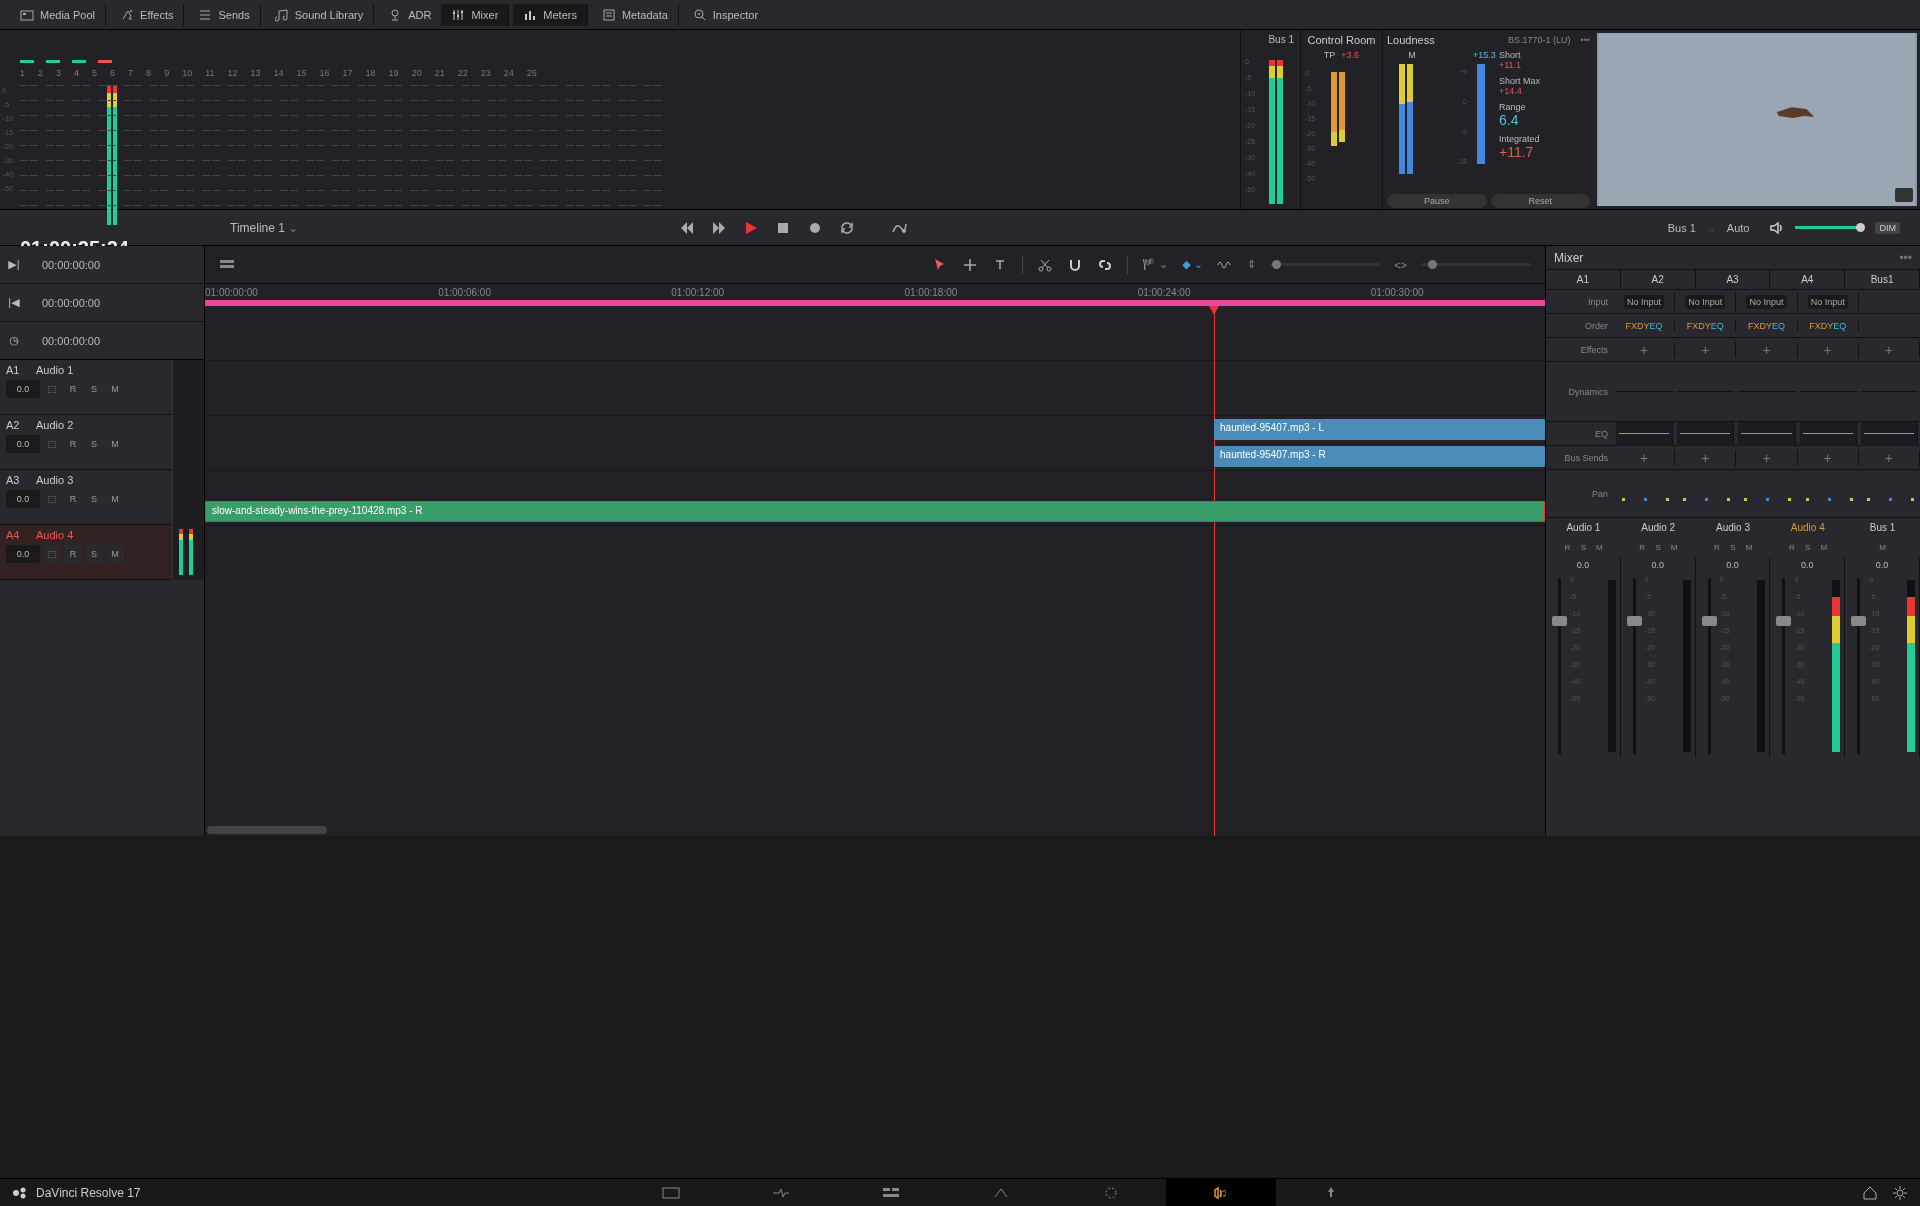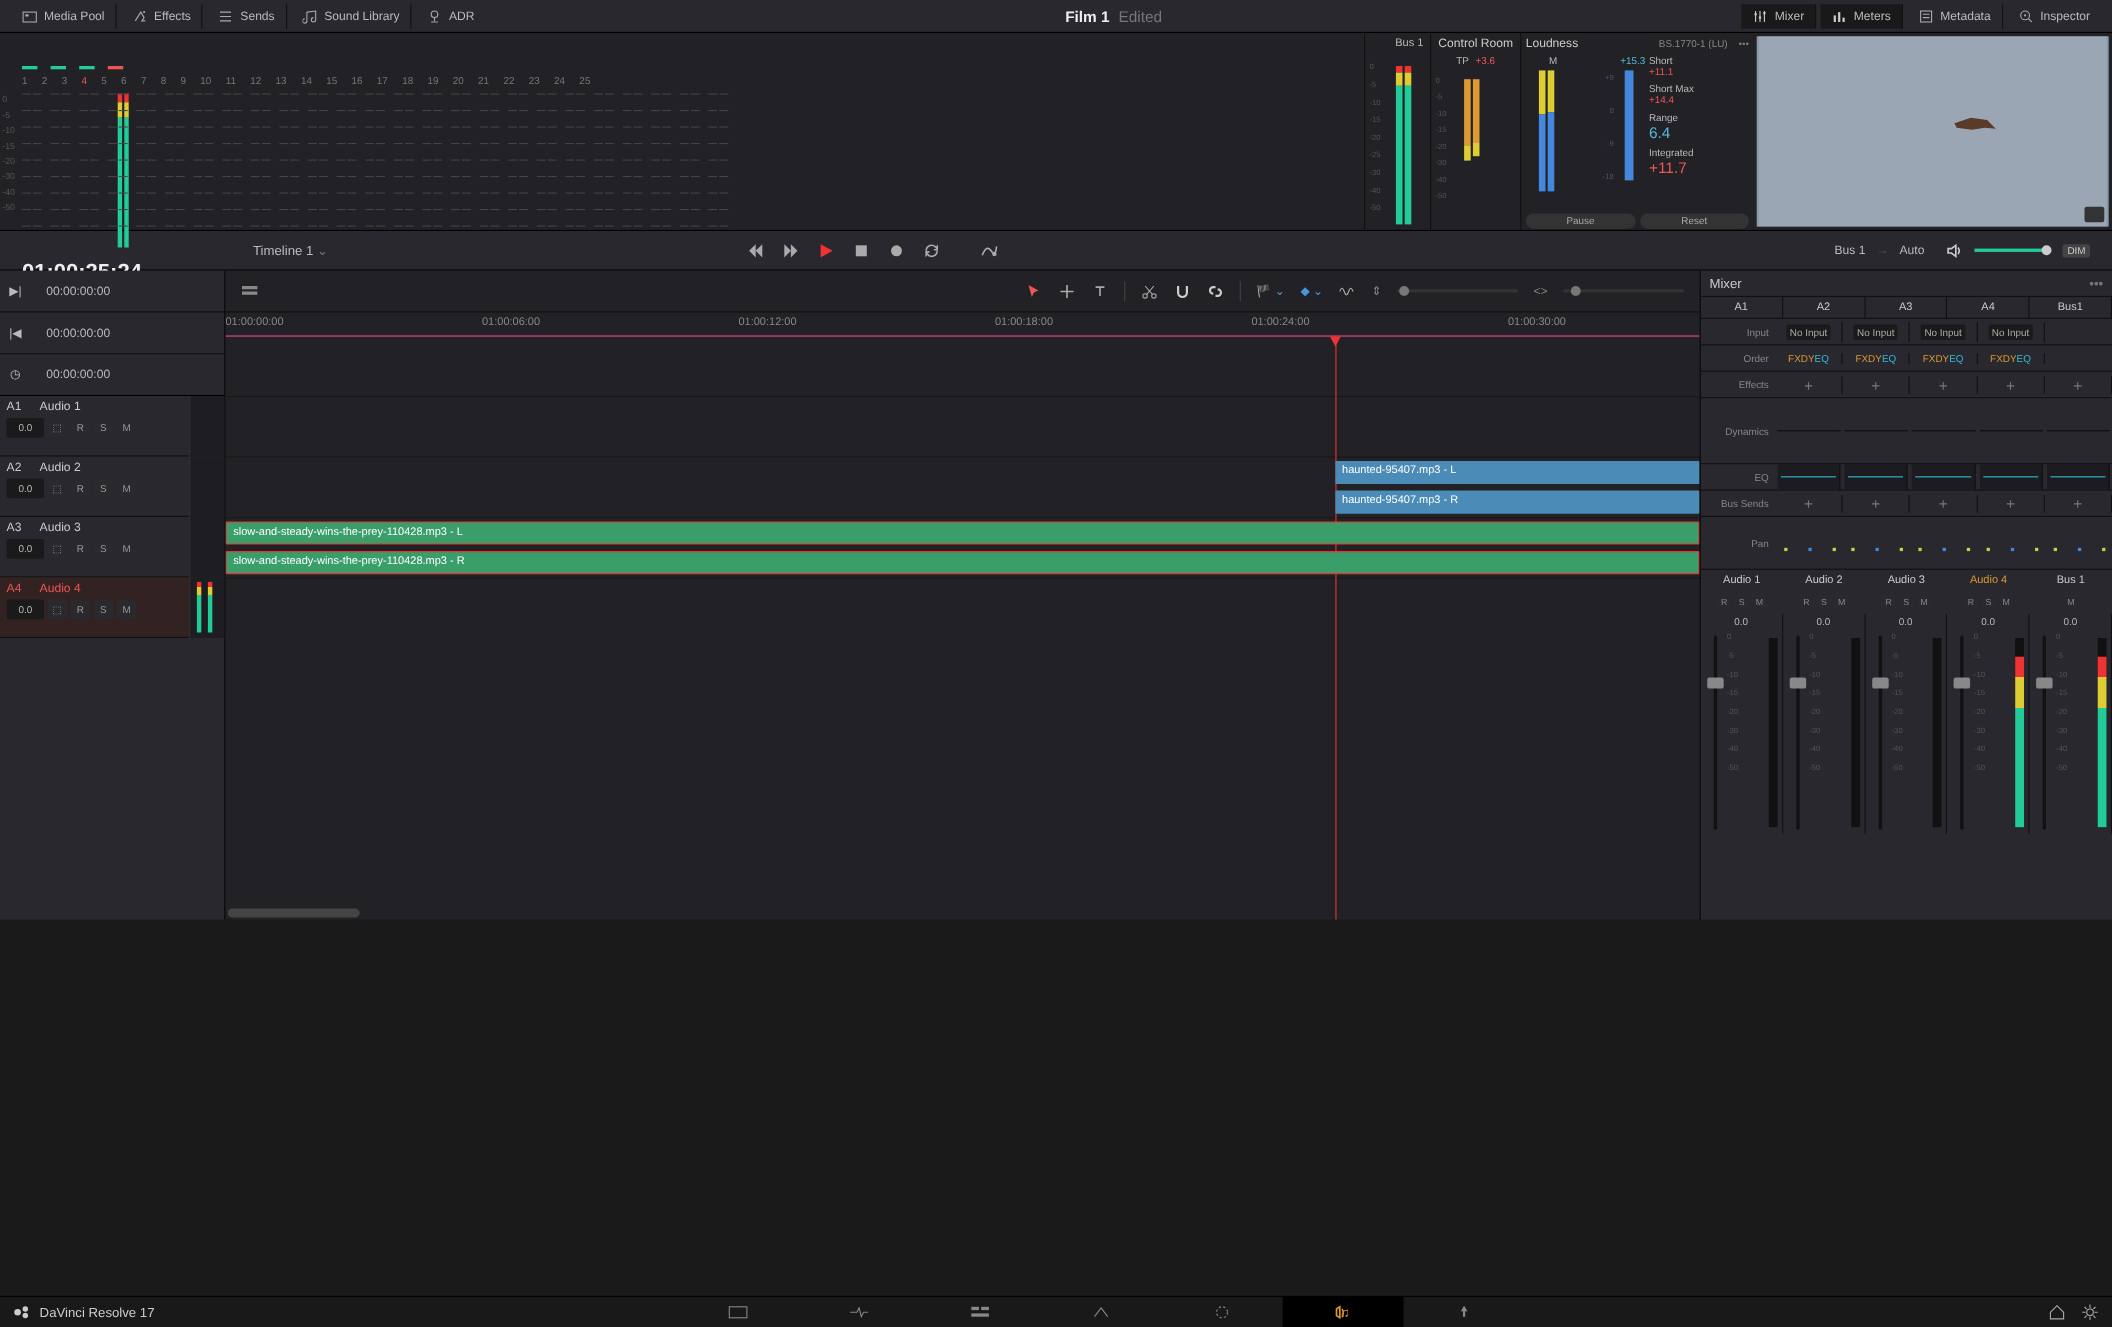--- a/index.html
+++ b/index.html
@@ -53,21 +53,21 @@
 .th-line2{display:flex;gap:3px;align-items:center;}
 .th-val{width:34px;height:18px;background:#1a1a1a;color:#bbb;font-size:9px;text-align:center;line-height:18px;border-radius:2px;}
 .th-sq{width:18px;height:18px;background:#2a2a2e;color:#999;font-size:9px;text-align:center;line-height:18px;border-radius:2px;}
 .th-mini{width:32px;height:55px;background:#1e1e22;border-left:1px solid #333;}
 
 .timeline{flex:1;background:#212126;position:relative;overflow:hidden;}
 .toolbar{height:38px;display:flex;align-items:center;gap:14px;padding:0 14px;border-bottom:1px solid #111;}
 .tb-spacer{flex:1;}
 .zoom-track{width:110px;height:3px;background:#333;border-radius:2px;position:relative;}
 .zoom-thumb{position:absolute;left:45%;top:-3px;width:9px;height:9px;background:#777;border-radius:50%;}
-.ruler{height:22px;border-bottom:1px solid #ec4899;position:relative;font-size:10px;color:#888;}
+.ruler{height:22px;border-bottom:6px solid #ec4899;position:relative;font-size:10px;color:#888;}
 .ruler-tick{position:absolute;top:3px;}
 .tracksarea{position:relative;}
 .trackrow{height:55px;border-bottom:1px solid #181818;position:relative;}
 .clip{position:absolute;height:21px;border-radius:1px;font-size:10px;color:#fff;padding:3px 6px;overflow:hidden;white-space:nowrap;}
 .clip.blue{background:#4a8bb8;}
 .clip.green{background:#3a9e6a;border:1px solid #e33;}
 .playhead{position:absolute;top:0;width:1px;background:#e33;height:540px;}
 .playhead-tri{position:absolute;top:0;left:-5px;width:0;height:0;border-left:5px solid transparent;border-right:5px solid transparent;border-top:9px solid #e33;}
 
 .mixer{width:375px;background:#28282e;border-left:1px solid #000;}
@@ -146,23 +146,20 @@
         <span>Sound Library</span>
       </div>
       <div class="topbtn">
         <svg class="icon" viewBox="0 0 14 14">
           <circle cx="7" cy="5" r="3" fill="none" stroke="#aaa"></circle>
           <path d="M7 8v3M4 12h6" stroke="#aaa"></path>
         </svg>
         <span>ADR</span>
       </div>
     </div>
-  <div class="topbar-center">
-    <span class="title-main">Film 1</span><span class="title-sub">Edited</span>
-  </div>
   <div class="topbar-right" id="tb-right">
       <div class="topbtn active">
         <svg class="icon" viewBox="0 0 14 14">
           <path d="M3 2v10M7 2v10M11 2v10" stroke="#ccc"></path>
           <rect x="2" y="4" width="2" height="2" fill="#ccc"></rect>
           <rect x="6" y="7" width="2" height="2" fill="#ccc"></rect>
           <rect x="10" y="3" width="2" height="2" fill="#ccc"></rect>
         </svg>
         <span>Mixer</span>
       </div>
@@ -993,21 +990,20 @@
     <div class="tracksarea" id="tracksarea">
         <div class="trackrow"></div>
         <div class="trackrow"></div>
         <div class="trackrow"></div>
         <div class="trackrow"></div>
       <div class="playhead" id="playhead" style="left: 75.3%;">
           <div class="playhead-tri"></div>
         </div>
     <div class="clip blue" style="top:113px;left:75.3%;width:24.7%;">haunted-95407.mp3 - L</div>
         <div class="clip blue" style="top:140px;left:75.3%;width:24.7%;">haunted-95407.mp3 - R</div>
-        <div class="clip green" style="top:168px;left:0%;width:100%;">slow-and-steady-wins-the-prey-110428.mp3 - L</div>
         <div class="clip green" style="top:195px;left:0%;width:100%;">slow-and-steady-wins-the-prey-110428.mp3 - R</div>
       </div>
     <div style="position:absolute;bottom:2px;left:2px;height:8px;width:120px;background:#444;border-radius:4px;"></div>
   </div>
 
   <div class="mixer">
     <div class="mixer-hdr">
         <span>Mixer</span>
         <span class="mixer-dots">•••</span>
       </div>

